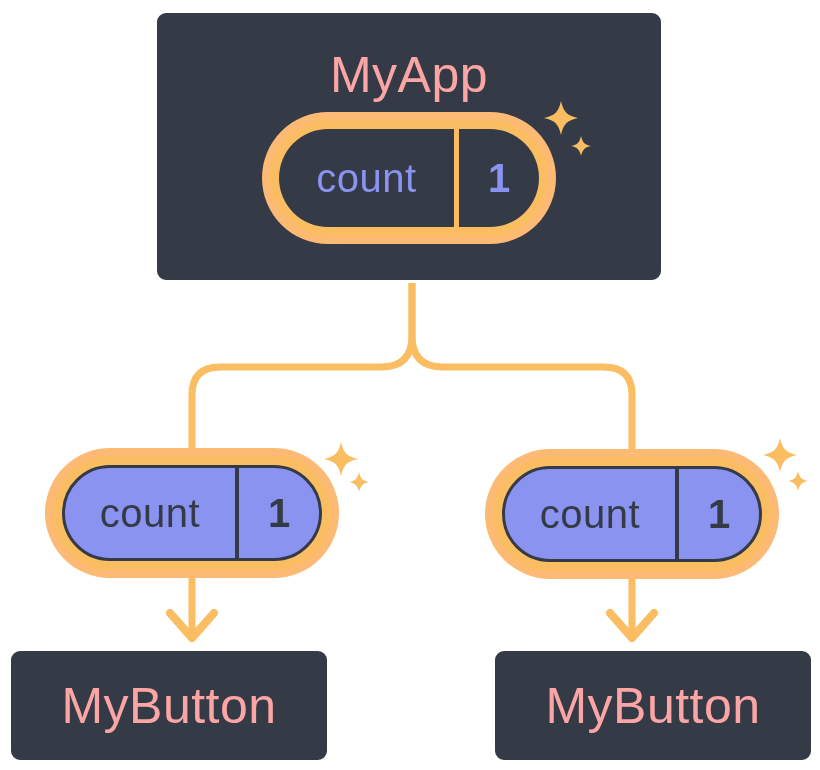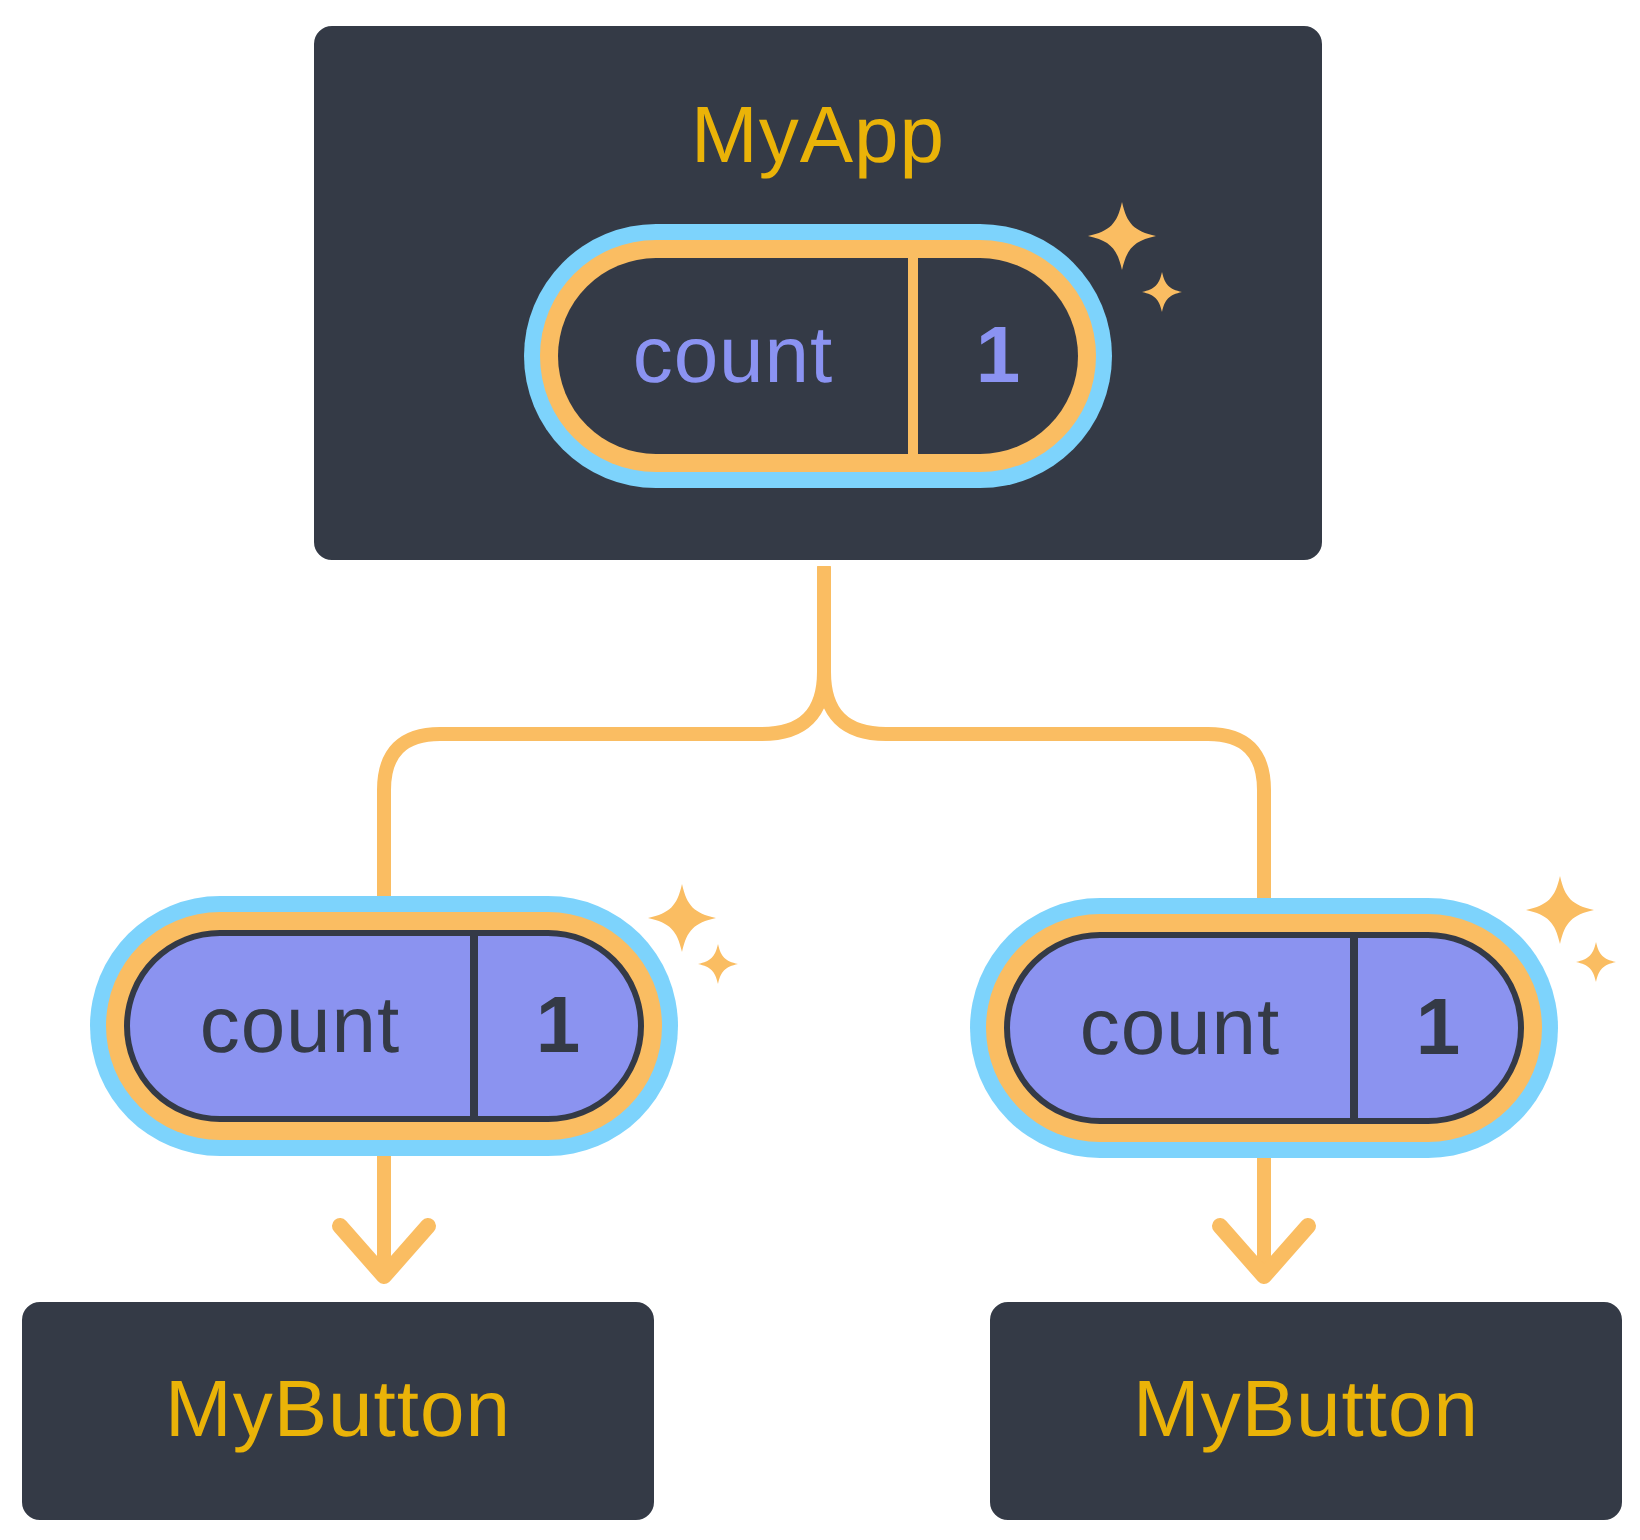--- a/index.html
+++ b/index.html
@@ -28,32 +28,32 @@
     border-radius: 12px;
     z-index: 2;
   }
   .box-myapp { left: 154px; top: 10px; width: 510px; height: 273px; }
   .box-mybutton-left  { left: 8px;   top: 648px; width: 322px; height: 115px;
     display: flex; align-items: center; justify-content: center; }
   .box-mybutton-right { left: 492px; top: 648px; width: 322px; height: 115px;
     display: flex; align-items: center; justify-content: center; }
 
   .comp-title {
-    color: #eab308;
-    font-size: 40px;
+    color: #fca5a5;
+    font-size: 50px;
     font-weight: 500;
     letter-spacing: 0.5px;
     text-align: center;
   }
   .box-myapp .comp-title { position: absolute; left: 0; right: 0; top: 33px; }
 
   .pill-outer {
     position: absolute;
     border-radius: 999px;
-    background: #7dd3fc;
+    background: #fdba74;
     padding: 8px;
     z-index: 2;
   }
   .pill-top  { left: 50%; top: 99px; transform: translateX(-50%);
                width: 294px; height: 132px; }
   .pill-left  { left: 45px;  top: 448px; width: 294px; height: 130px; }
   .pill-right { left: 485px; top: 449px; width: 294px; height: 130px; }
 
   .pill-mid {
     width: 100%; height: 100%;

